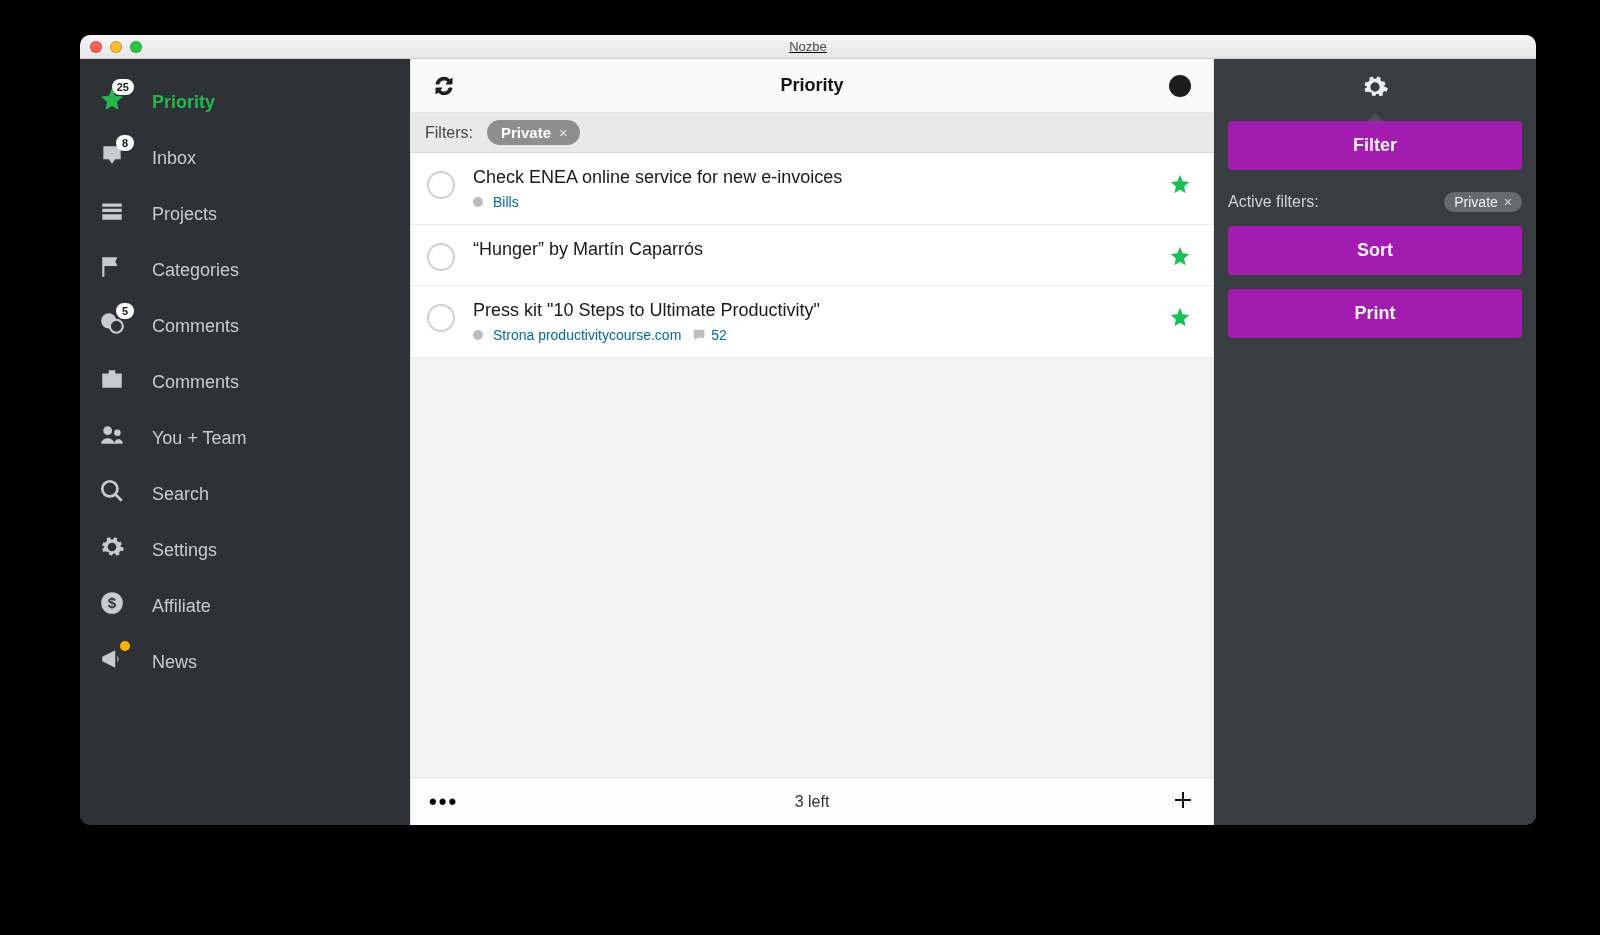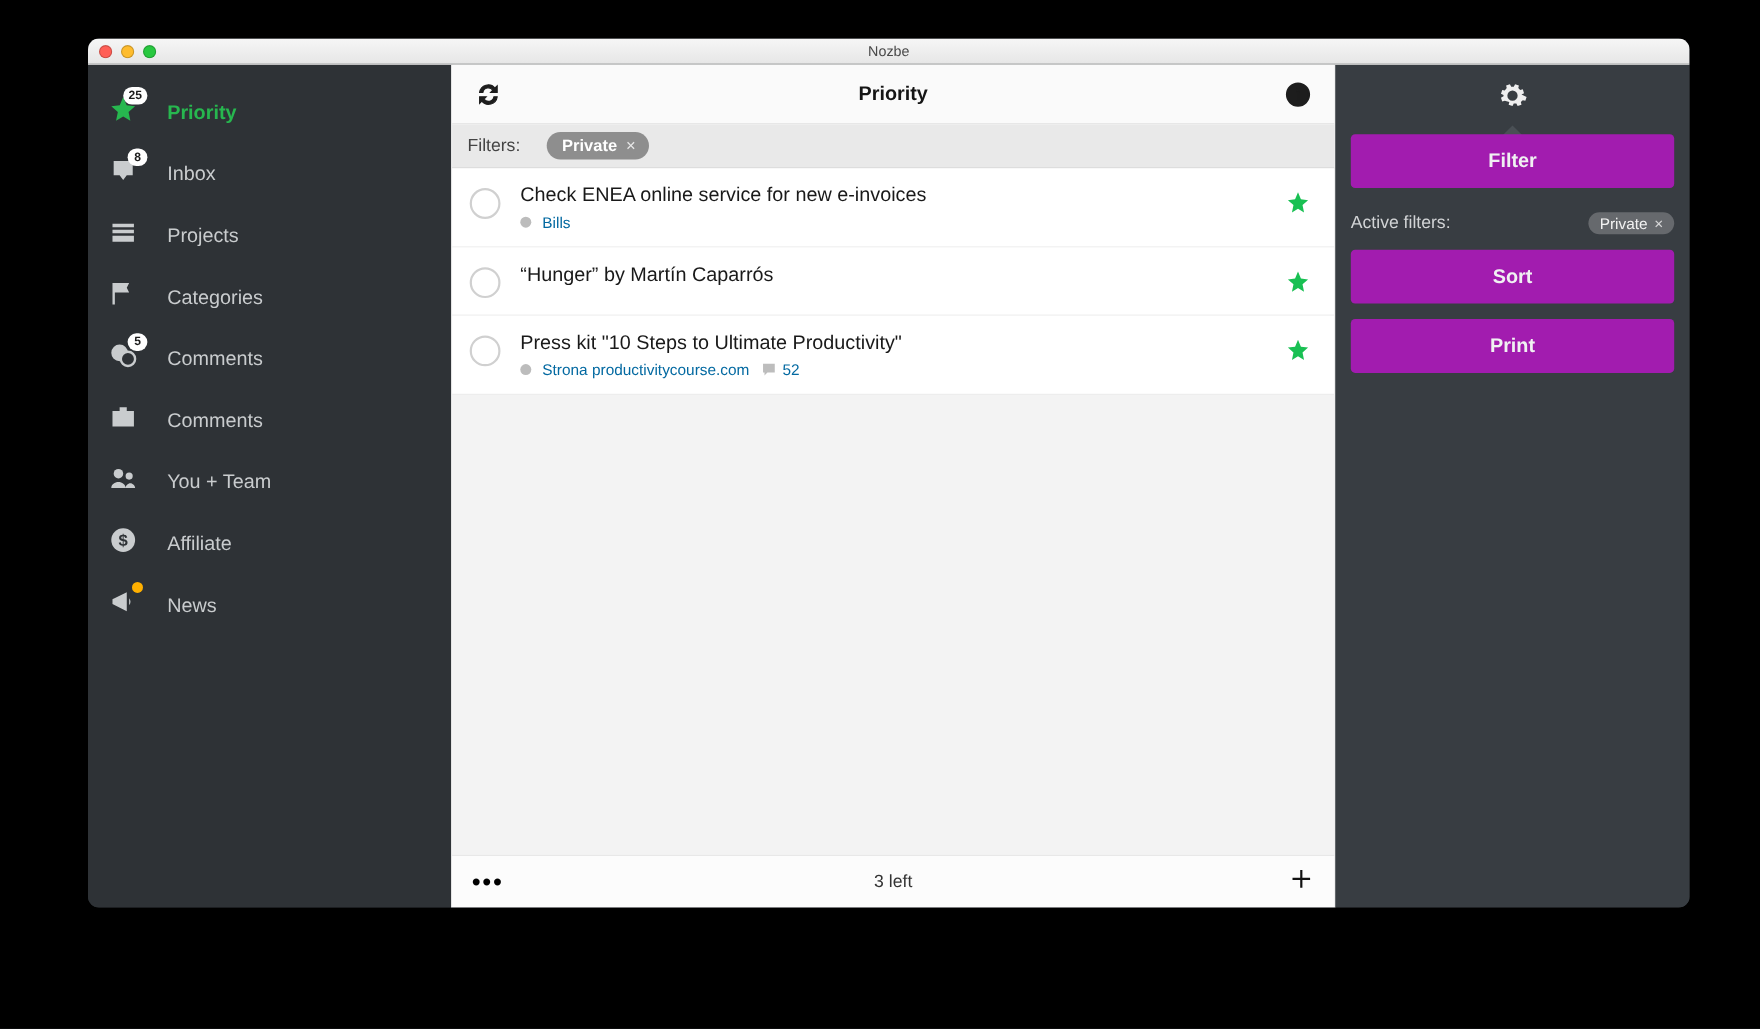--- a/index.html
+++ b/index.html
@@ -1,20 +1,20 @@
 <!DOCTYPE html>
 <html><head>
 <meta charset="utf-8">
 <style>
   * { box-sizing: border-box; margin: 0; padding: 0; }
   html, body { width: 1600px; height: 935px; background: #000; font-family: -apple-system, "Helvetica Neue", Arial, sans-serif; font-size: 16px; }
   .stage { position: absolute; left: 80px; top: 35px; width: 1456px; height: 790px; border-radius: 10px; overflow: hidden; box-shadow: 0 20px 60px rgba(0,0,0,0.5); background:#2e3236; }
 
   
-  .titlebar { height: 24px; background: linear-gradient(#f6f6f6,#e6e6e6); border-bottom:1px solid #cfcfcf; display:flex; align-items:center; position:relative; }
+  .titlebar { height: 24px; background: linear-gradient(#f6f6f6,#e6e6e6); border-bottom:1px solid #cfcfcf; display:flex; align-items:center; position:relative;text-decoration:underline; }
   .titlebar .lights { position:absolute; left:10px; top:6px; display:flex; gap:8px; }
   .light { width:12px; height:12px; border-radius:50%; border:0.5px solid rgba(0,0,0,.2);}
   .light.red{background:#ff5f57;} .light.yellow{background:#febc2e;} .light.green{background:#28c840;}
   .titlebar .title { margin:0 auto; font-size:13px; color:#4a4a4a; }
 
   .app { display:flex; height: calc(100% - 24px); }
 
   
   .sidebar { width: 330px; background:#2e3236; color:#c9ccce; display:flex; flex-direction:column; padding-top:12px;}
   .side-item { display:flex; align-items:flex-end; gap:26px; padding:14px 18px; cursor:pointer; color:#c9ccce; font-size:18px; position:relative;}
@@ -27,21 +27,21 @@
 
   
   .main { flex:1; background:#fff; display:flex; flex-direction:column; border-left:1px solid #e4e4e4; border-right:1px solid #e4e4e4;}
   .main-toolbar { height:54px; background:#fafafa; border-bottom:1px solid #e3e3e3; display:flex; align-items:center; padding:0 18px; position:relative;}
   .toolbar-title { position:absolute; left:0; right:0; text-align:center; font-weight:700; font-size:18px; color:#151515;}
   .tb-left, .tb-right { z-index:1; display:flex; align-items:center; }
   .tb-right { margin-left:auto;}
   .icon-btn { width:30px; height:30px; display:flex; align-items:center; justify-content:center; cursor:pointer;}
   .icon-btn svg{ width:24px; height:24px; fill:#1d1d1d; stroke:#1d1d1d;}
 
-  .filters-bar { height:40px; background:#e9e9e9; border-bottom:1px solid #dadada; display:flex; align-items:center; gap:24px; padding:0 14px;}
+  .filters-bar { height:40px; background:#e9e9e9; border-bottom:1px solid #dadada; display:flex; align-items:center; gap:14px; padding:0 14px;}
   .filters-label{ color:#444; font-size:16px;}
   .chip { background:#8e8e8e; color:#fff; border-radius:14px; padding:4px 12px 4px 14px; font-size:15px; font-weight:600; display:flex; align-items:center; gap:8px;}
   .chip .x { font-weight:400; opacity:.8; cursor:pointer;}
 
   .task-list { flex:1; overflow:auto; background:#f3f3f3;}
   .task { background:#fff; border-bottom:1px solid #ececec; padding:14px 22px 14px 16px; display:flex; align-items:flex-start; gap:18px;}
   .task .check { width:28px; height:28px; border:2px solid #d0d0d0; border-radius:50%; margin-top:4px; flex:0 0 28px; cursor:pointer;}
   .task .content { flex:1; }
   .task .title { font-size:18px; color:#191919; margin-bottom:6px;}
   .task .meta { display:flex; align-items:center; gap:10px; color:#0369a1; font-size:14px;}
@@ -137,20 +137,37 @@
       </div>
       <div class="side-item">
         <span class="side-icon">
           <svg viewBox="0 0 24 24">
               <circle cx="8" cy="8" r="4"></circle>
               <circle cx="17" cy="10" r="3"></circle>
               <path d="M2 20c0-3 3-5 6-5s6 2 6 5zM14 20c0-2 2-4 4-4s4 2 4 4z"></path>
             </svg>
         </span>
         <span>You + Team</span>
+      </div>
+      <div class="side-item">
+        <span class="side-icon">
+          <svg viewBox="0 0 24 24">
+              <circle cx="10" cy="10" r="7" fill="none" stroke="#c9ccce" stroke-width="2.5"></circle>
+              <path d="M15 15l6 6" stroke="#c9ccce" stroke-width="2.5"></path>
+            </svg>
+        </span>
+        <span>Search</span>
+      </div>
+      <div class="side-item">
+        <span class="side-icon">
+          <svg viewBox="0 0 24 24">
+              <path d="M12 8a4 4 0 100 8 4 4 0 000-8zm9 4l2 1-1 3-2-.5-1.5 1.5.5 2-3 1-1-2h-2l-1 2-3-1 .5-2L6 16l-2 .5-1-3 2-1v-1l-2-1 1-3 2 .5L7.5 6 7 4l3-1 1 2h2l1-2 3 1-.5 2L18 7.5l2-.5 1 3-2 1z"></path>
+            </svg>
+        </span>
+        <span>Settings</span>
       </div>
       <div class="side-item">
         <span class="side-icon">
           <svg viewBox="0 0 24 24">
               <circle cx="12" cy="12" r="10"></circle>
               <text x="12" y="17" text-anchor="middle" font-size="14" fill="#2e3236" font-weight="700">$</text>
             </svg>
         </span>
         <span>Affiliate</span>
       </div>

